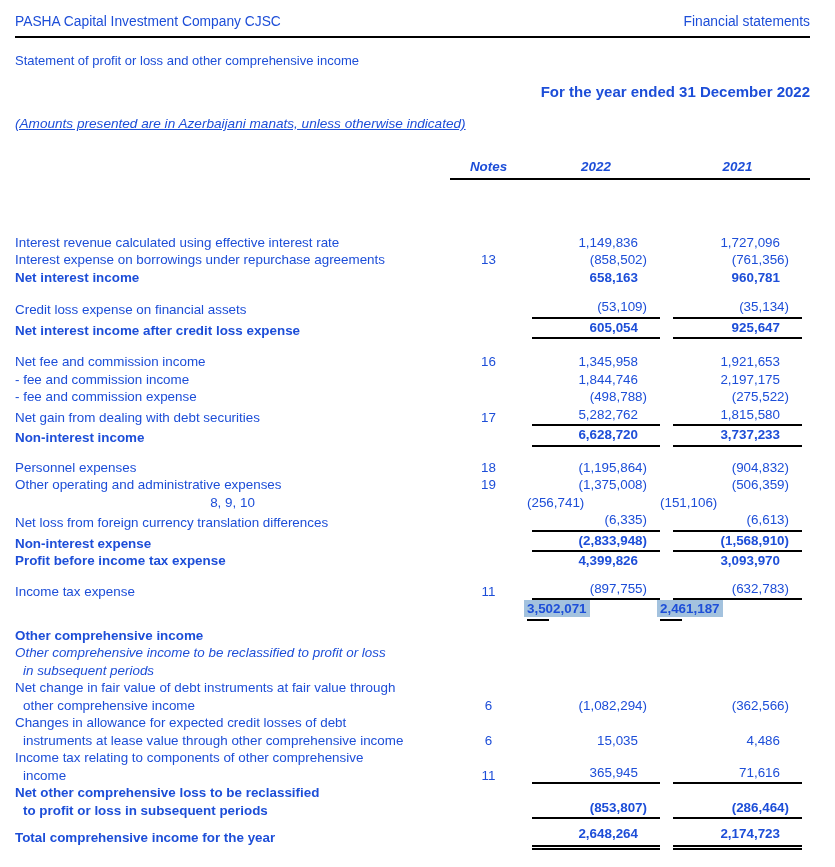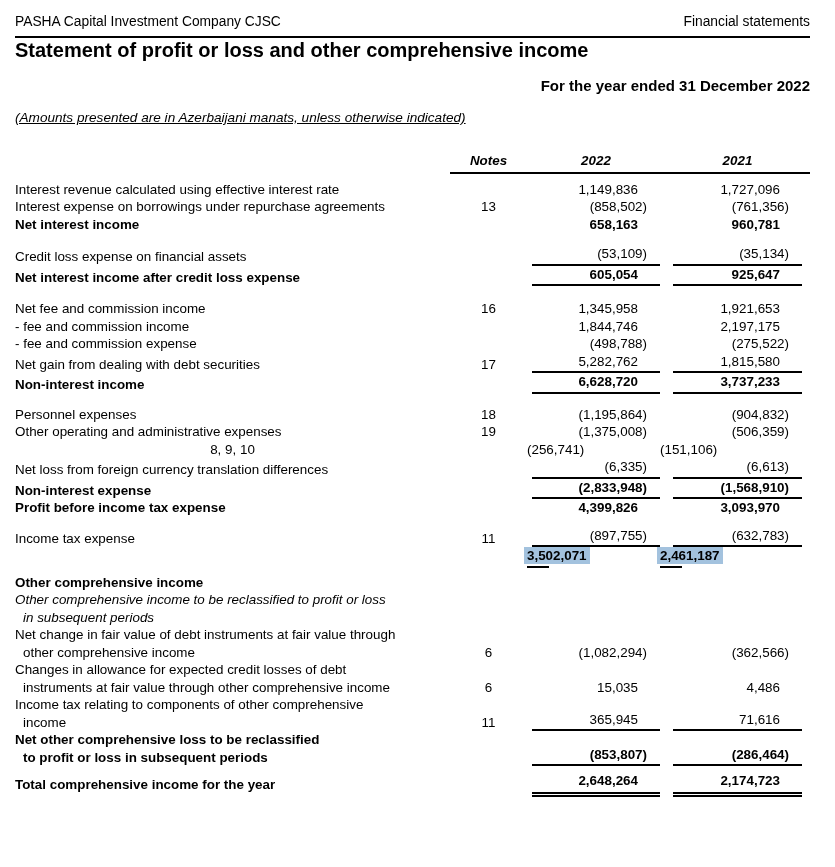--- a/index.html
+++ b/index.html
@@ -2,55 +2,55 @@
 <html style="--hl: #a3c2de;"><head>
 <meta charset="utf-8">
 <style>
   * { box-sizing: border-box; }
   html, body { margin: 0; padding: 0; background: #ffffff; }
   .page {
     position: relative;
     width: 835px;
     height: 867px;
     background: #ffffff;
-    color: #000000;
+    color: #1d4ed8;
     font-family: "Liberation Sans", sans-serif;
     font-size: 13.4px;
     padding: 14px 25px 0 15px;
     overflow: hidden;
   }
   .doc-header {
     display: flex;
     justify-content: space-between;
     align-items: flex-end;
     font-size: 13.8px;
     border-bottom: 2px solid #000;
     padding-bottom: 7px;
   }
-  .title    { font-size: 20px; font-weight: bold; margin: 1px 0 0 0; }
+  .title    { font-size: 13px; font-weight: normal; margin: 15px 0 0 0; }
   .subtitle { font-size: 15px; font-weight: bold; margin: 15px 0 0 0; text-align: right; }
   .amounts  { font-style: italic; margin-top: 16px; font-size: 13.6px; text-decoration: underline; }
 
   .fin-table { margin-top: 27px; }
   .t-head {
     display: grid;
     grid-template-columns: 435px 1fr;
     font-weight: bold;
     font-style: italic;
     line-height: 17.5px;
   }
   .head-cols {
     display: grid;
     grid-template-columns: 77px 5px 128px 13px 129px;
     border-bottom: 2px solid #000;
     padding-bottom: 2px;
   }
   .h-cell { text-align: center; }
 
-  .t-body { padding-top: 7px; }
+  .t-body { padding-top: 7px; margin-top: 47px; }
   .t-row {
     display: grid;
     grid-template-columns: 435px 77px 5px 128px 13px 129px;
     align-items: end;
     line-height: 17.5px;
   }
   .c-label { white-space: nowrap; }
   .lbl-line { display: inline-block; }
   .lbl-row  { display: block; }
   .lbl-row.indent { padding-left: 8px; }
@@ -313,21 +313,21 @@
           </div>
           <div class="c-note">6</div>
           <div></div>
           <div class="c-val paren"><span>(1,082,294)</span></div>
           <div></div>
           <div class="c-val paren"><span>(362,566)</span></div>
         </div>
         <div class="t-row">
           <div class="c-label">
             <span class="lbl-row"><span class="lbl-line">Changes in allowance for expected credit losses of debt</span></span>
-            <span class="lbl-row indent">instruments at fair value through other comprehensive income</span>
+            <span class="lbl-row indent">instruments at lease value through other comprehensive income</span>
           </div>
           <div class="c-note">6</div>
           <div></div>
           <div class="c-val"><span>15,035</span></div>
           <div></div>
           <div class="c-val"><span>4,486</span></div>
         </div>
         <div class="t-row ul">
           <div class="c-label">
             <span class="lbl-row"><span class="lbl-line">Income tax relating to components of other comprehensive</span></span>

